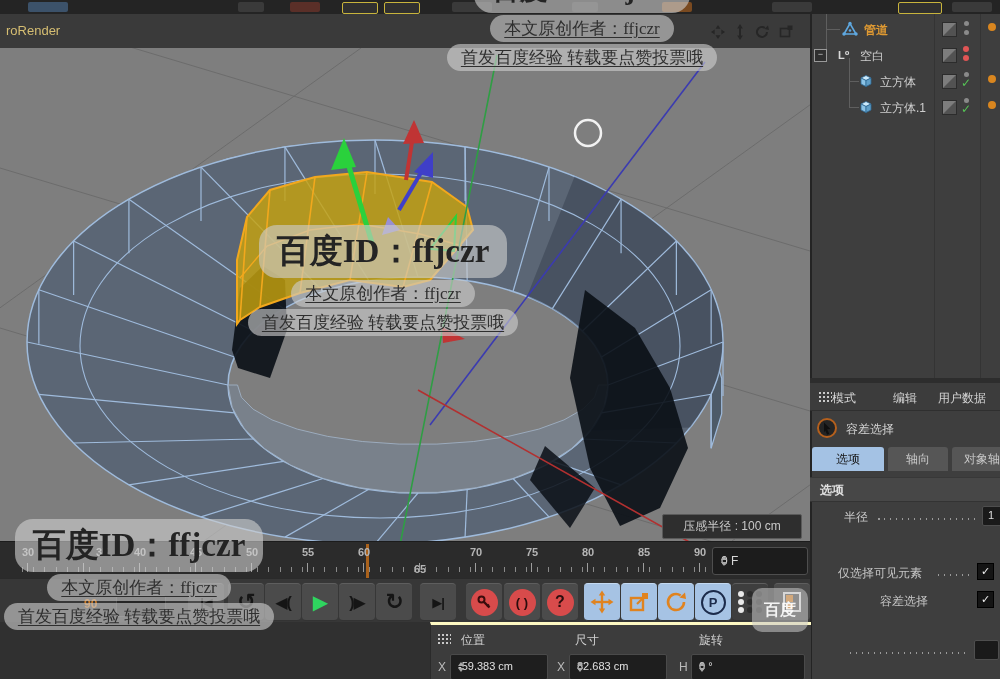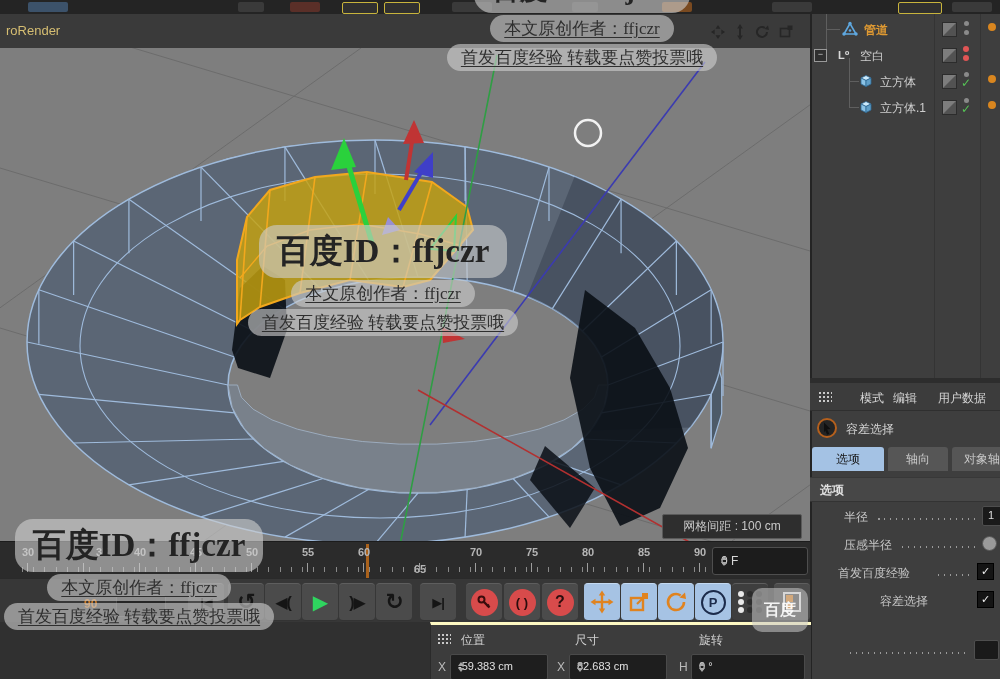--- a/index.html
+++ b/index.html
@@ -231,21 +231,21 @@
         <polygon points="344,90 331,122 356,119" fill="#2ad13c"></polygon>
         <line x1="406" y1="132" x2="413" y2="88" stroke="#c03434" stroke-width="4"></line>
         <polygon points="414,72 403,96 424,95" fill="#c03434"></polygon>
         <line x1="399" y1="162" x2="425" y2="118" stroke="#3f3fc8" stroke-width="4"></line>
         <polygon points="433,104 414,124 433,130" fill="#3f3fc8"></polygon>
         <polygon points="456,168 430,201 454,203" fill="none" stroke="#2ad13c" stroke-width="2"></polygon>
         <polygon points="388,169 382,187 400,182" fill="#998fd2"></polygon>
         <polygon points="442,279 465,291 443,295" fill="#c03434"></polygon>
         <circle cx="588" cy="85" r="13" fill="none" stroke="#f2f2f2" stroke-width="2.5"></circle>
       </svg>
-    <div id="grid-label">网格间距 : 100 cm</div>
+    <div id="grid-label">压感半径 : 100 cm</div>
   </div>
 
   <div id="right-panel" class="abs">
     <div class="vdiv" style="left:122px;top:0;height:364px"></div>
     <div class="vdiv" style="left:168px;top:0;height:364px"></div>
 
     <div class="treeline" style="left:14px;top:0;width:1px;height:35px"></div>
     <div class="treeline" style="left:14px;top:15px;width:14px;height:1px"></div>
     <div class="treeline" style="left:37px;top:44px;width:1px;height:49px"></div>
     <div class="treeline" style="left:37px;top:67px;width:10px;height:1px"></div>
@@ -298,21 +298,21 @@
       <div class="layer-sq" style="left:130px;top:6px"></div>
       <div class="dot" style="left:152px;top:4px;width:5px;height:5px;background:#8a8a8a"></div>
       <span class="check" style="left:149px;top:8px">✓</span>
       <div class="dot" style="left:176px;top:7px;width:8px;height:8px;background:#d9861f"></div>
     </div>
   </div>
 
   <div id="am-splitter" class="abs"></div>
   <div id="am-menubar" class="abs">
     <span class="grid-icon" style="left:8px;top:8px"></span>
-    <span class="am-menu" style="left:50px">模式</span>
+    <span class="am-menu" style="left:22px">模式</span>
     <span class="am-menu" style="left:83px">编辑</span>
     <span class="am-menu" style="left:128px">用户数据</span>
   </div>
   <div id="am-toolrow" class="abs">
     <svg class="abs" style="left:6px;top:4px" width="22" height="22">
       <circle cx="11" cy="11" r="9" fill="#242424" stroke="#b5601d" stroke-width="2"></circle>
       <polygon points="8,5.5 14.5,12 11.2,12.3 13.2,16.8 11.2,17.8 9.2,13.4 8,15.6" fill="#0f0f0f"></polygon>
     </svg>
     <span id="am-tool-label">容差选择</span>
   </div>
@@ -322,27 +322,22 @@
     <span class="tab idle" style="left:142px;width:60px">对象轴</span>
   </div>
   <div id="am-section" class="abs">
     <span>选项</span>
   </div>
   <div class="param-row" style="top:506px">
     <span class="param-label" style="left:34px">半径</span>
     <div class="leader" style="left:68px;width:100px"></div>
     <div class="value-box" style="left:172px;top:0;width:34px">1</div>
   </div>
-  <div class="param-row" style="top:534px">
-    <span class="param-label" style="left:34px">压感半径</span>
-    <div class="leader" style="left:92px;width:76px"></div>
-    <div class="toggle" style="left:172px;top:2px"></div>
-  </div>
   <div class="param-row" style="top:562px">
-    <span class="param-label" style="left:28px">首发百度经验</span>
+    <span class="param-label" style="left:28px">仅选择可见元素</span>
     <div class="leader" style="left:128px;width:36px"></div>
     <span class="checkbox" style="left:167px;top:1px">✓</span>
   </div>
   <div class="param-row" style="top:590px">
     <span class="param-label" style="left:70px">容差选择</span>
     <span class="checkbox" style="left:167px;top:1px">✓</span>
   </div>
   <div class="param-row" style="top:640px">
     <div class="leader" style="left:40px;width:120px"></div>
     <div class="value-box" style="left:164px;top:0;width:18px"></div>

